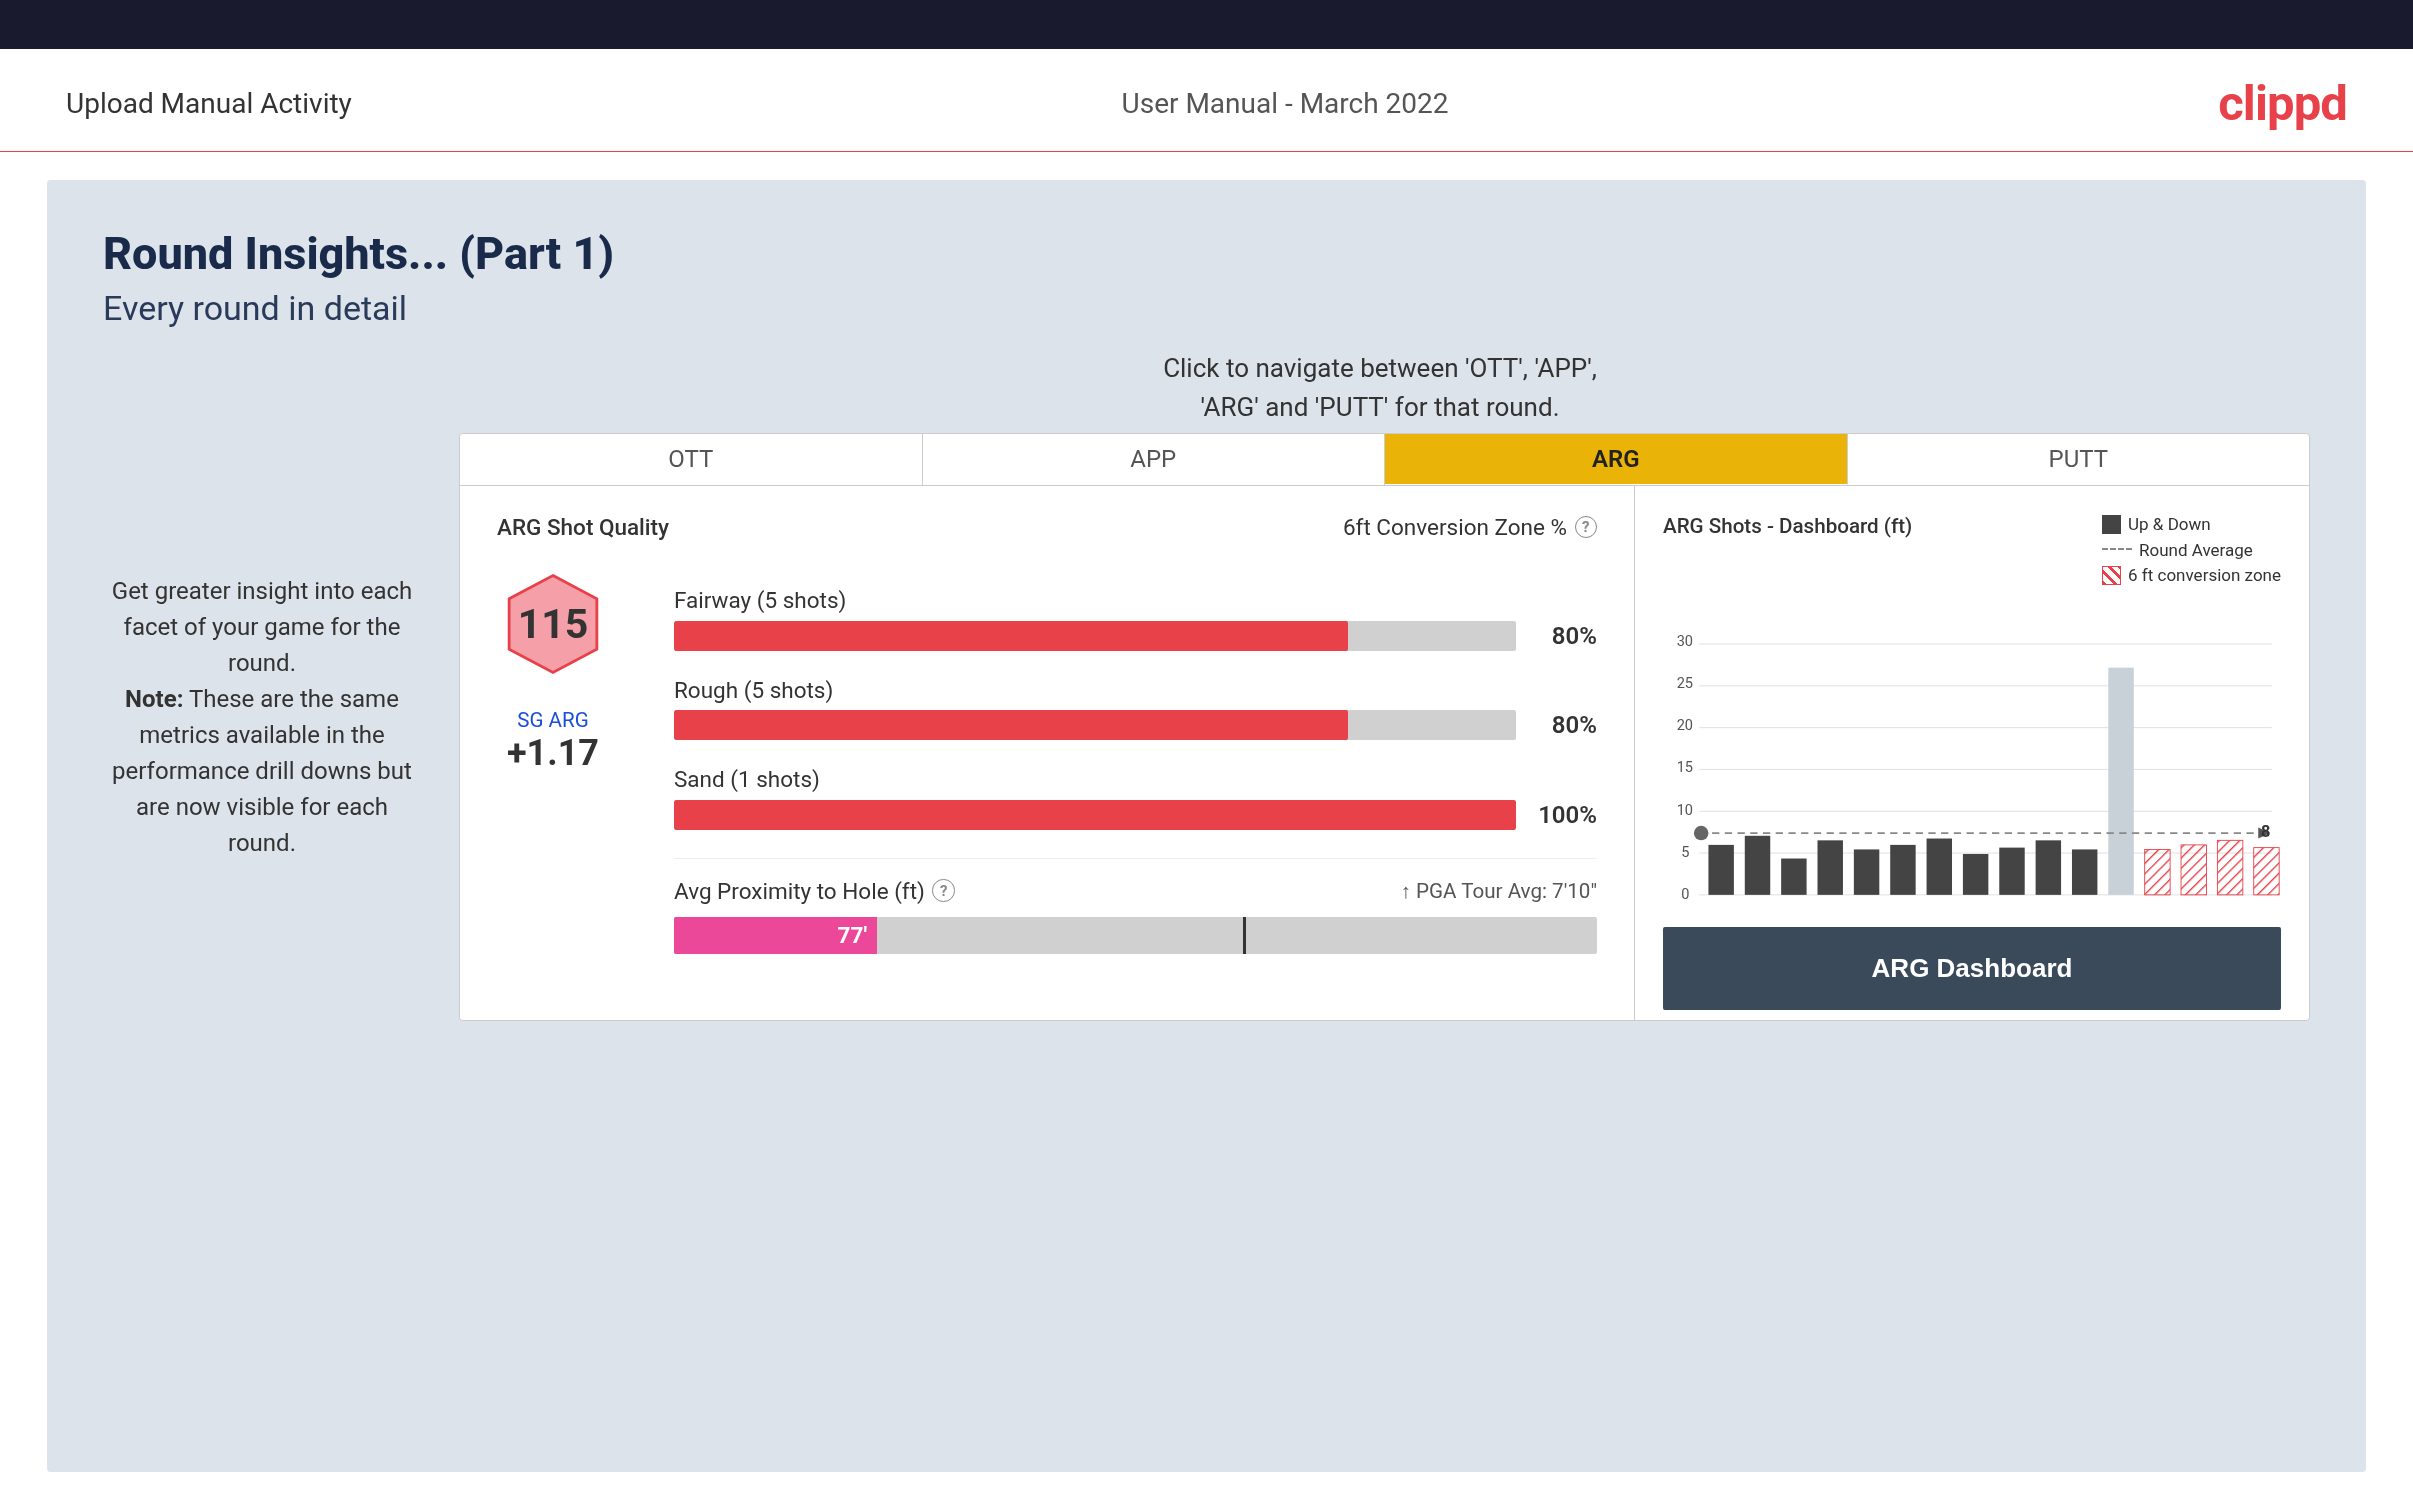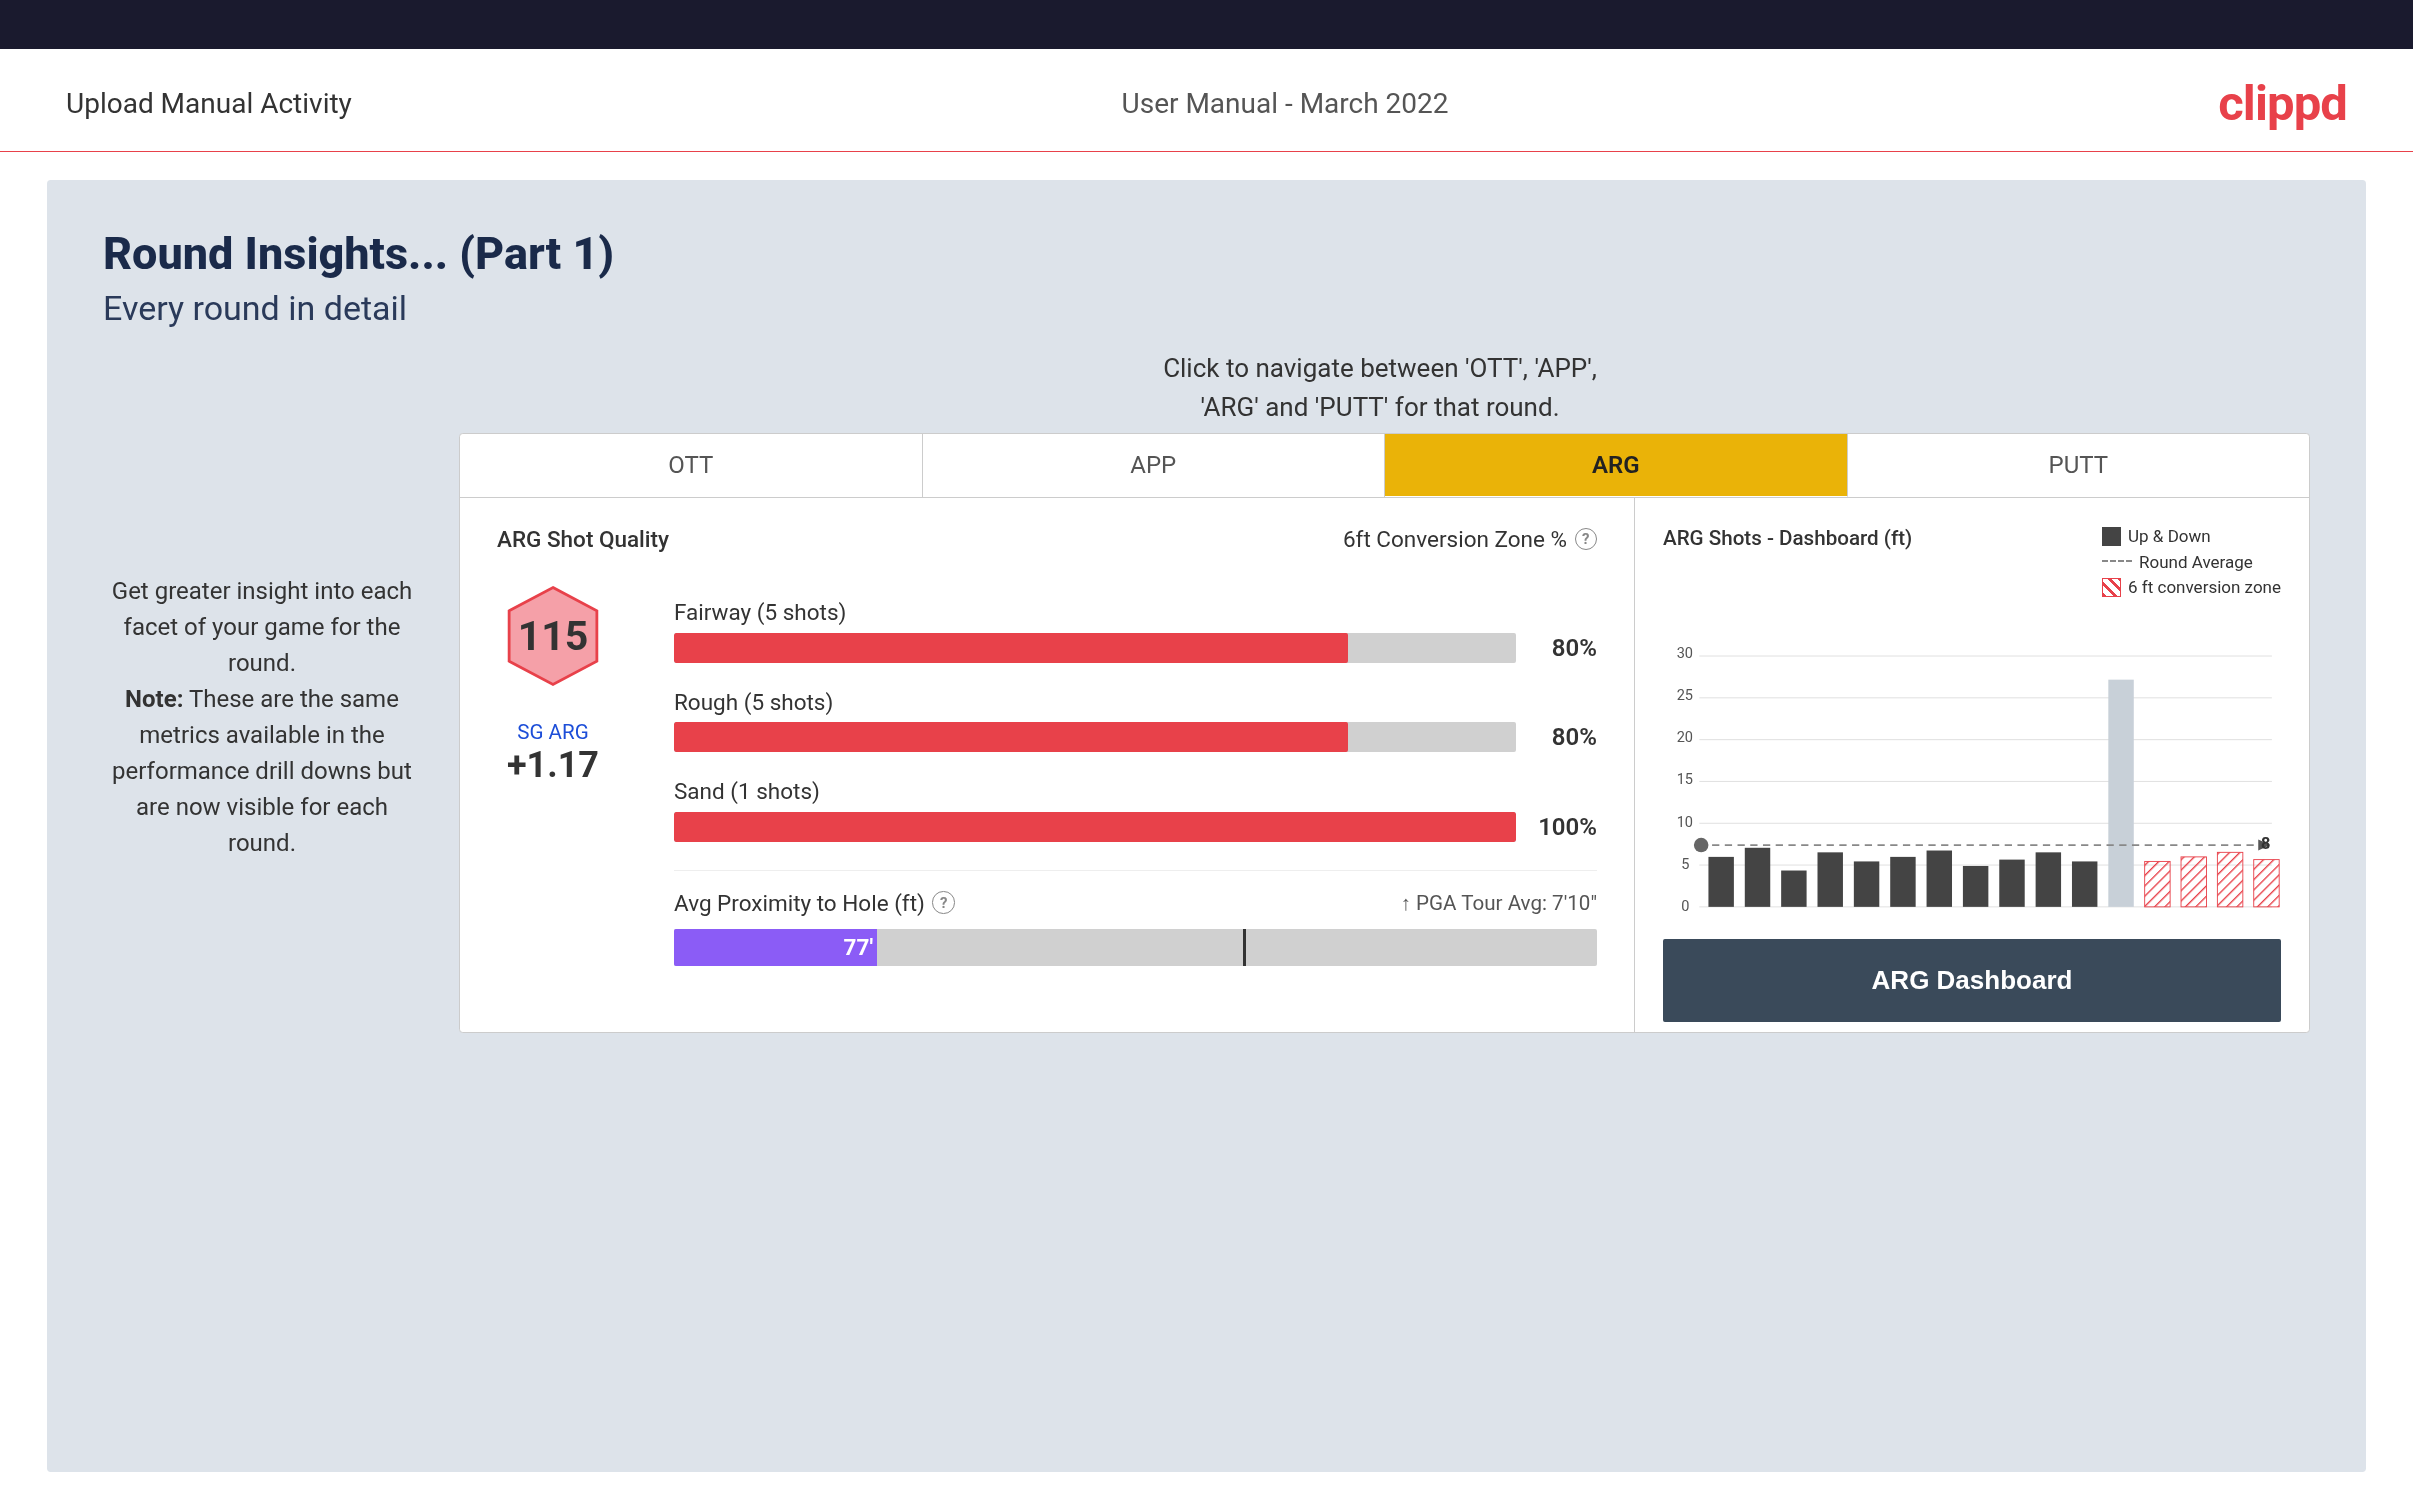--- a/index.html
+++ b/index.html
@@ -121,21 +121,21 @@
     }
 
     
     .tab-nav {
       display: flex;
       border-bottom: 0.9px solid #ccc;
     }
 
     .tab-item {
       flex: 1;
-      padding: 17px 0;
+      padding: 11px 0;
       text-align: center;
       font-size: 24px;
       color: #555;
       cursor: pointer;
       border-right: 0.9px solid #ccc;
     }
 
     .tab-item:last-child {
       border-right: none;
     }
@@ -312,25 +312,25 @@
     .proximity-bar-track {
       height: 37px;
       background: #d0d0d0;
       border-radius: 1.9px;
       overflow: hidden;
       position: relative;
     }
 
     .proximity-bar-fill {
       height: 100%;
-      background: #8b5cf6;
+      background: #ec4899;
       display: flex;
       align-items: center;
       justify-content: flex-end;
-      padding-right: 4px;
+      padding-right: 10px;
     }
 
     .proximity-value {
       font-size: 22.5px;
       font-weight: 700;
       color: #fff;
     }
 
     .proximity-cursor {
       position: absolute;

